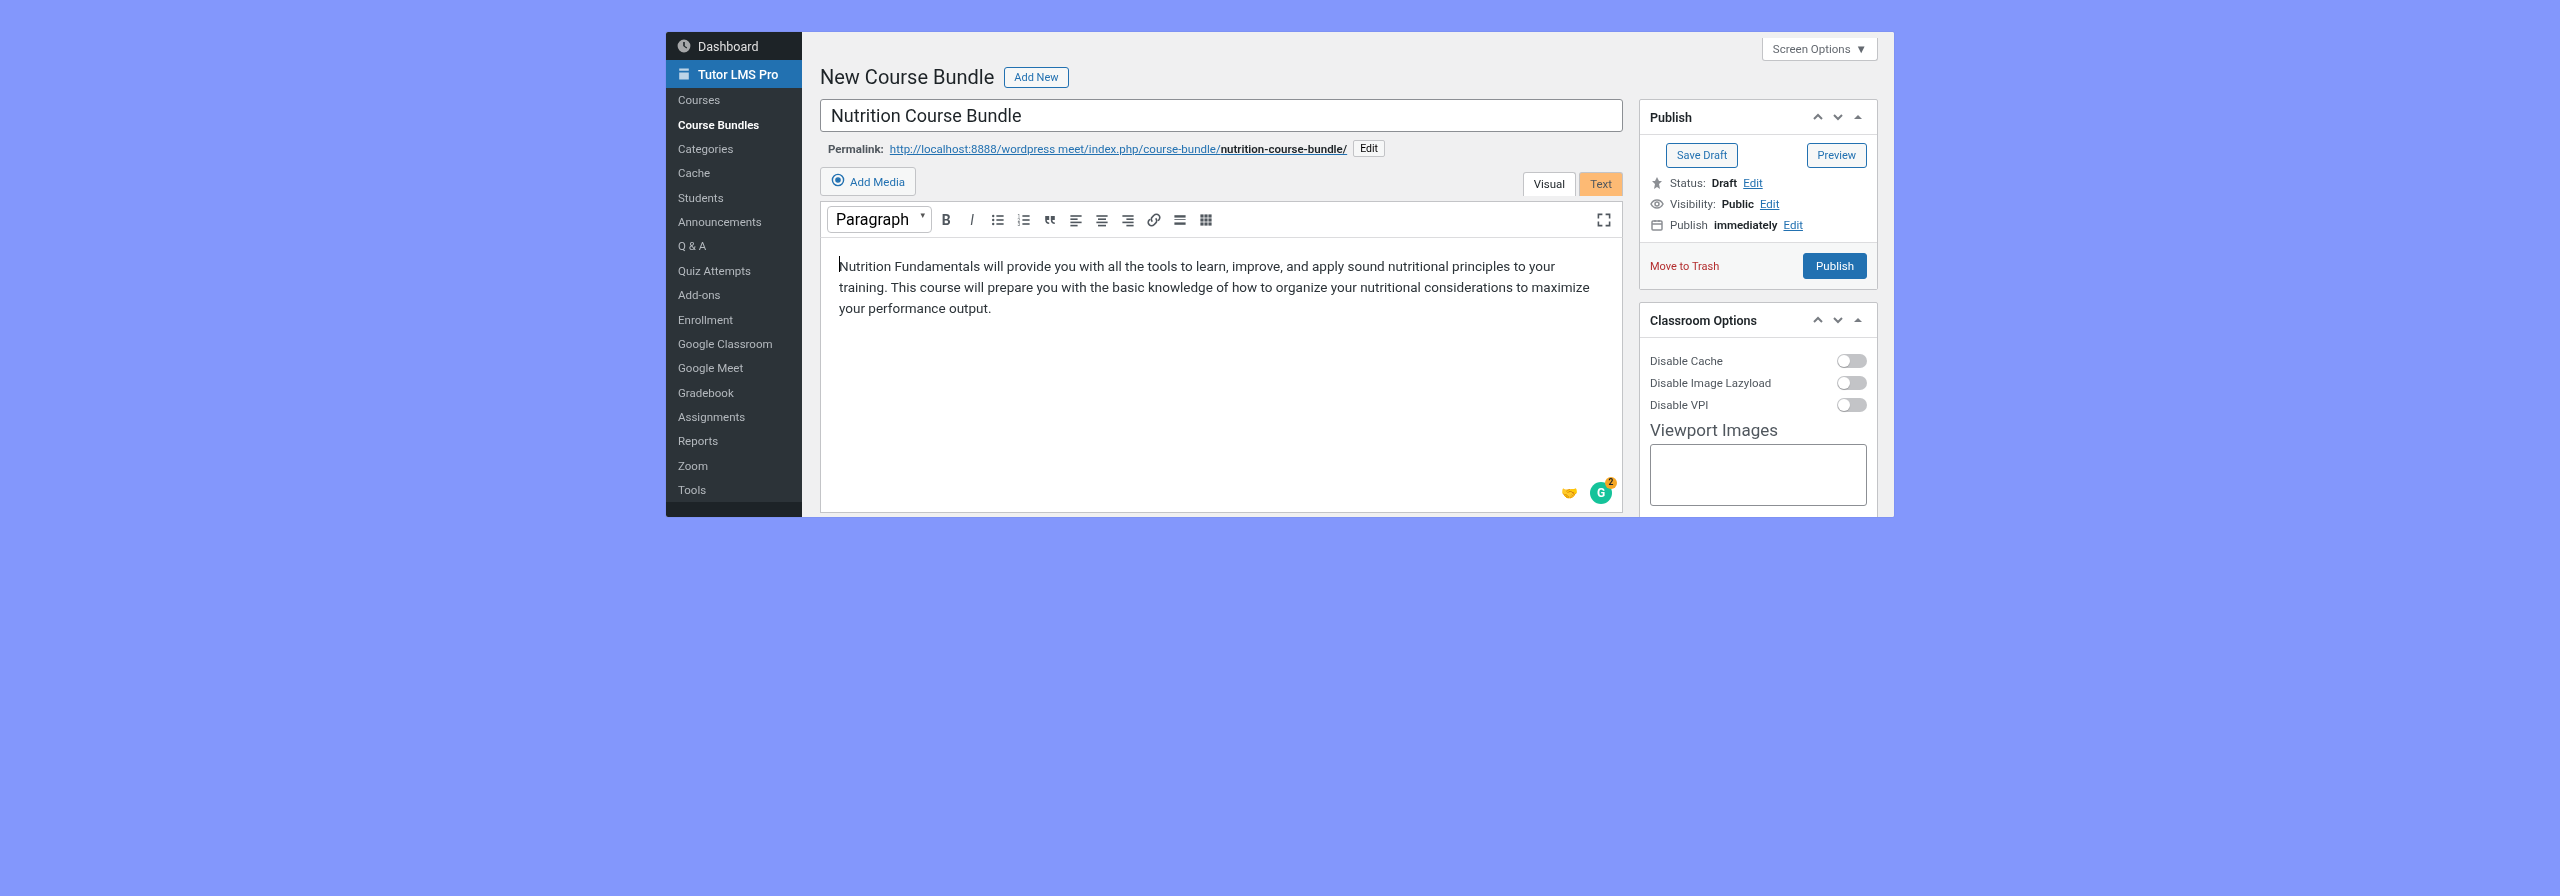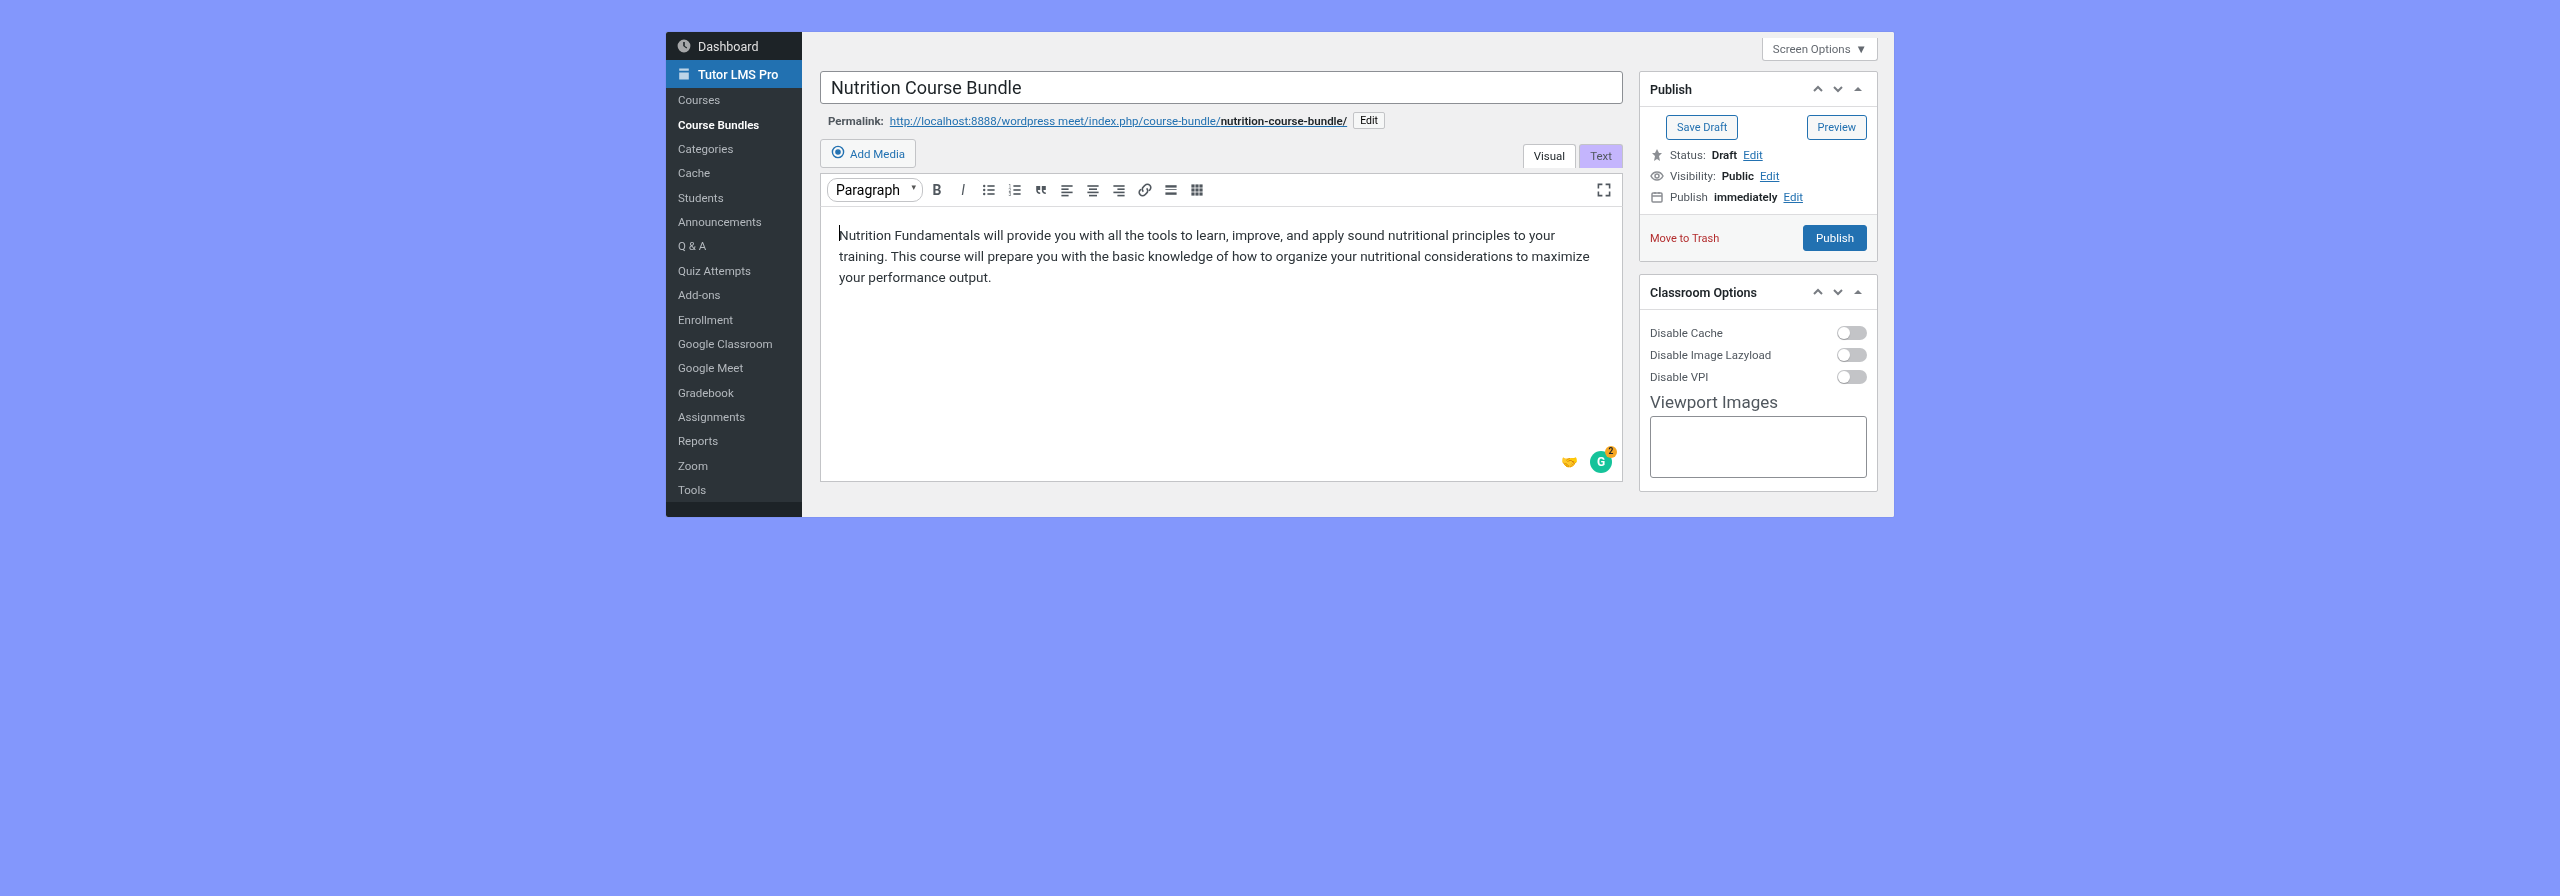--- a/index.html
+++ b/index.html
@@ -28,24 +28,24 @@
   
   .title-input { width: 100%; font-size: 18px; padding: 5px 10px; border: 1px solid #8c8f94; border-radius: 3px; background: #fff; color: #1d2327; }
   .permalink-row { display: flex; align-items: center; gap: 6px; font-size: 11.5px; color: #50575e; margin: 8px 0 10px 8px; }
   .permalink-row a { color: #2271b1; text-decoration: underline; }
   .perma-slug { font-weight: 600; color: #1d2327; }
   .perma-edit { font-size: 10.5px; padding: 1px 6px; background: #f6f7f7; border: 1px solid #c3c4c7; border-radius: 2px; cursor: pointer; }
   
   .editor-actions { display: flex; align-items: flex-end; justify-content: space-between; }
   .add-media { display: inline-flex; align-items: center; gap: 5px; font-size: 11.5px; color: #2271b1; background: #f6f7f7; border: 1px solid #c3c4c7; padding: 5px 10px; border-radius: 3px; cursor: pointer; }
   .tabs { display: flex; gap: 3px; }
-  .tab { font-size: 11.5px; color: #50575e; padding: 4px 10px 5px; border: 1px solid #c3c4c7; border-bottom: none; background: #c4b5fd; border-radius: 3px 3px 0 0; cursor: pointer; }
+  .tab { font-size: 11.5px; color: #50575e; padding: 4px 10px 5px; border: 1px solid #c3c4c7; border-bottom: none; background: #fdba74; border-radius: 3px 3px 0 0; cursor: pointer; }
   .tab.active-tab { background: #fff; color: #1d2327; position: relative; z-index: 2; }
   .toolbar { background: #fff; border: 1px solid #c3c4c7; border-bottom: 1px solid #dcdcde; display: flex; align-items: center; padding: 4px 6px; gap: 2px; margin-top: 5px; position: relative; }
-  .para-select { font-size: 14px; padding: 3px 22px 3px 8px; border: 1px solid #c3c4c7; border-radius: 10px; background: #fff; position: relative; cursor: pointer; }
+  .para-select { font-size: 16px; padding: 3px 22px 3px 8px; border: 1px solid #c3c4c7; border-radius: 4px; background: #fff; position: relative; cursor: pointer; }
   .para-select::after { content: "▾"; position: absolute; right: 6px; top: 3px; font-size: 9px; color: #555; }
   .tb-btn { width: 24px; height: 24px; display: flex; align-items: center; justify-content: center; color: #50575e; cursor: pointer; border-radius: 2px; font-size: 14px; }
   .tb-btn svg { width: 16px; height: 16px; }
   .fullscreen-btn { margin-left: auto; }
   .editor-body { background: #fff; border: 1px solid #c3c4c7; border-top: none; min-height: 275px; padding: 18px 18px; font-size: 13.5px; line-height: 1.55; color: #2c3338; position: relative; }
   .editor-body .cursor-bar { position: absolute; left: 18px; top: 18px; width: 1px; height: 16px; background: #000; }
   .corner-badges { position: absolute; right: 10px; bottom: 8px; display: flex; gap: 8px; align-items: center; }
   .badge-hand { width: 24px; height: 20px; display: flex; align-items: center; justify-content: center; }
   .badge-g { width: 22px; height: 22px; border-radius: 50%; background: #15c39a; color: #fff; font-weight: 700; font-size: 12px; display: flex; align-items: center; justify-content: center; position: relative; box-shadow: 0 0 0 2px #fff; }
   .badge-g::after { content: attr(data-count); position: absolute; top: -5px; right: -5px; background: #f5a623; color: #1d2327; font-size: 8.5px; font-weight: 700; width: 12px; height: 12px; border-radius: 50%; display: flex; align-items: center; justify-content: center; }
@@ -115,20 +115,24 @@
   </div>
 
   <div class="main">
     <div class="main-top">
       <div class="screen-options">
         <span>Screen Options</span>
         <span>▼</span>
       </div>
     </div>
 
+    <div class="heading-row">
+      <h1 class="page-heading">New Course Bundle</h1>
+      <button class="add-new-btn">Add New</button>
+    </div>
 
     <div class="content-flex">
 
       <div class="col-left">
         <input class="title-input" value="Nutrition Course Bundle" style="">
 
         <div class="permalink-row">
           <strong>Permalink:</strong>
           <a href="#">
             <span>http://localhost:8888/wordpress meet/index.php/course-bundle/</span><span class="perma-slug">nutrition-course-bundle/</span>

